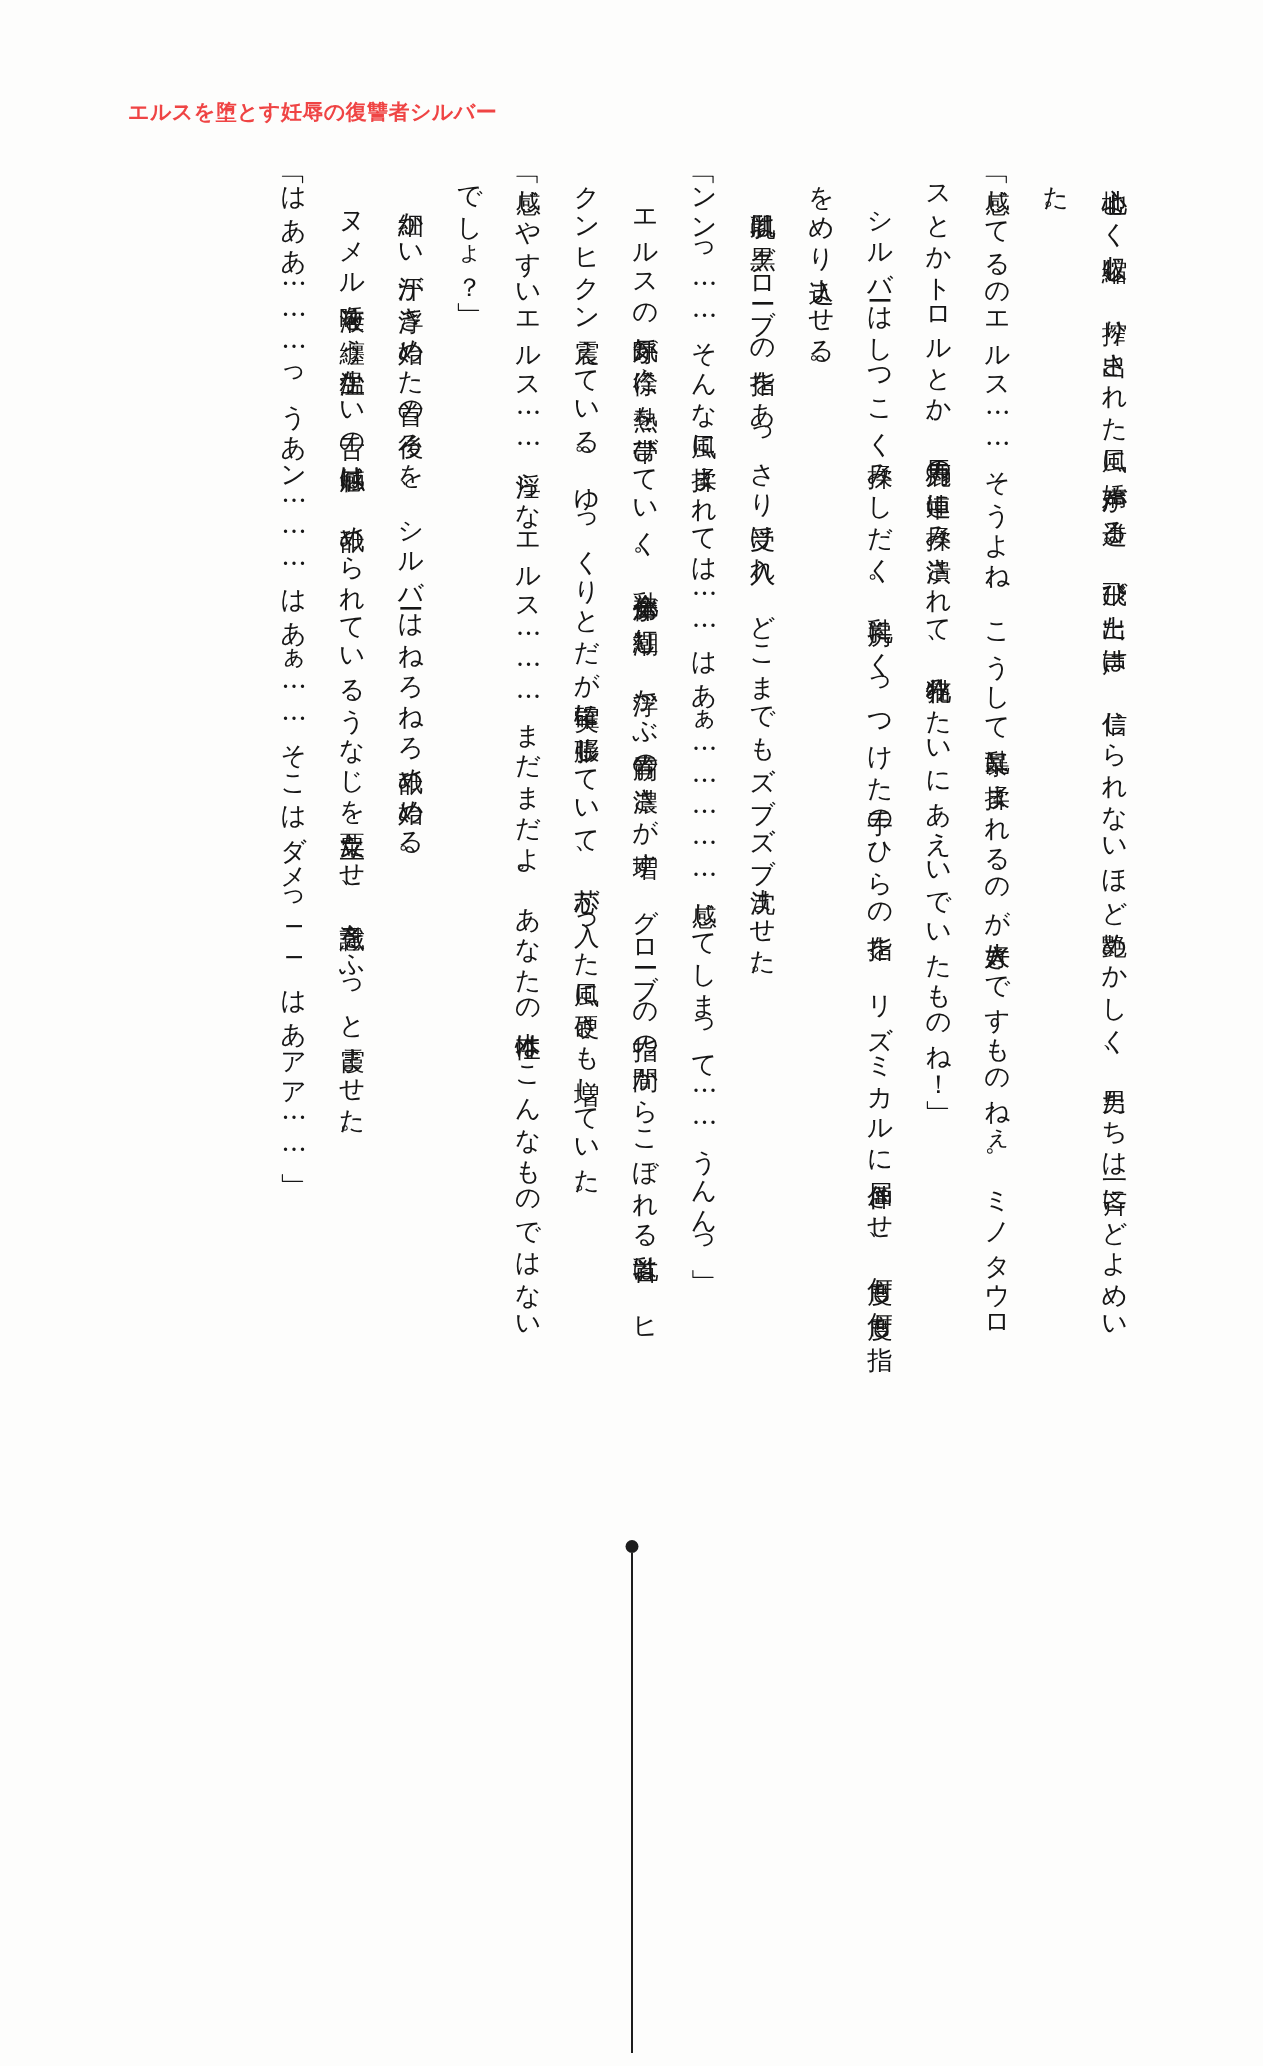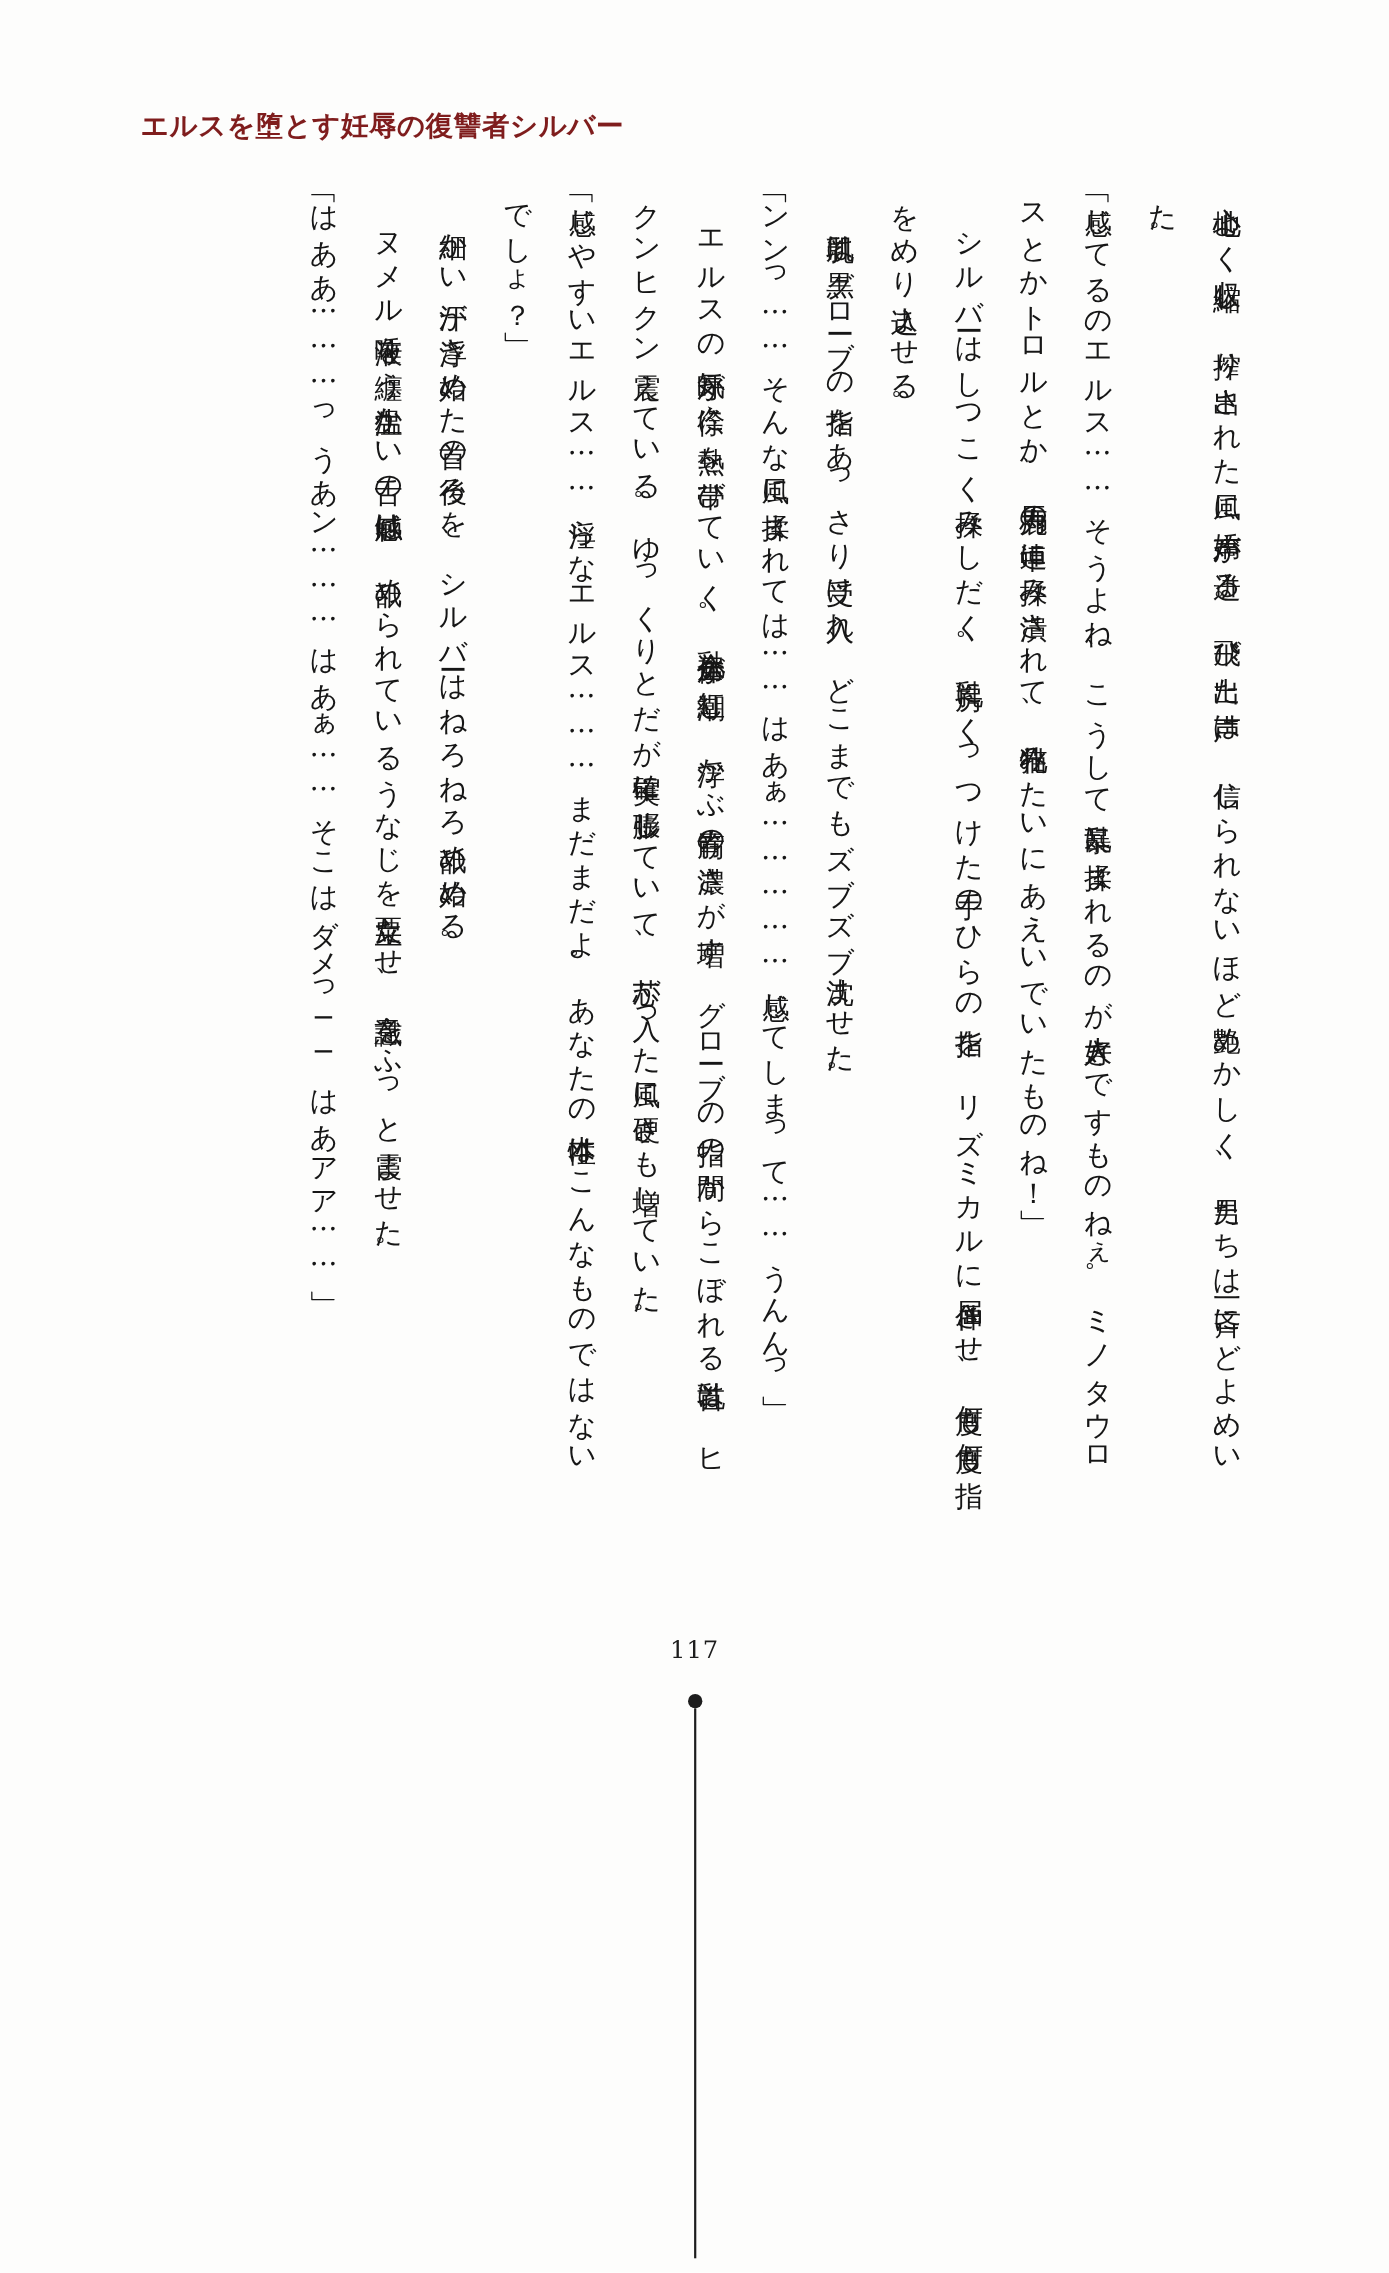--- a/index.html
+++ b/index.html
@@ -21,24 +21,24 @@
     inset: 0;
     background: #fdfdfc;
   }
 
   
   .running-header {
     position: absolute;
     top: 98px;
     left: 128px;
     font-family: "DejaVu Serif", "Liberation Serif", serif;
-    font-size: 25px;
+    font-size: 21px;
     font-weight: 700;
     letter-spacing: 0.02em;
-    color: #7f1d1d;
+    color: #ef4444;
     white-space: nowrap;
   }
 
   
   .body-area {
     position: absolute;
     top: 168px;
     left: 104px;
     width: 1040px;
     height: 1180px;
@@ -138,21 +138,20 @@
         <p class="indent">乳肌は黒グローブの指をあっさり受け入れ、どこまでもズブズブ沈ませた。</p>
         <p>「ンンっ……そんな風に揉まれては……はあぁ……………感じてしまって……うんんっ」</p>
         <p class="indent">エルスの呼気が徐々に熱を帯びていく。乳房全体が紅潮し、浮かぶ青筋の濃さが増す。グローブの指の間からこぼれる乳首は、ヒクンヒクン震えている。ゆっくりとだが確実に膨張していて、芯が入った風に硬さも増していた。</p>
         <p>「感じやすいエルス……淫らなエルス………まだまだよ。あなたの本性はこんなものではないでしょ？」</p>
         <p class="indent">細かい汗が浮き始めた首の後ろを、シルバーはねろねろ舐め始める。</p>
         <p class="indent">ヌメル唾液を纏う生温かい舌の感触は、舐められているうなじを粟立たせ、意識をふっと霞ませた。</p>
         <p>「はああ………っうあン………はあぁ……そこはダメっ──はあアア……」</p>
       </div>
     </div>
 
-    <div class="folio">117</div>
 
     <div class="bottom-mark">
       <div class="dot"></div>
       <div class="rule"></div>
     </div>
 
   </div>
 </div>
 
 </body></html>

